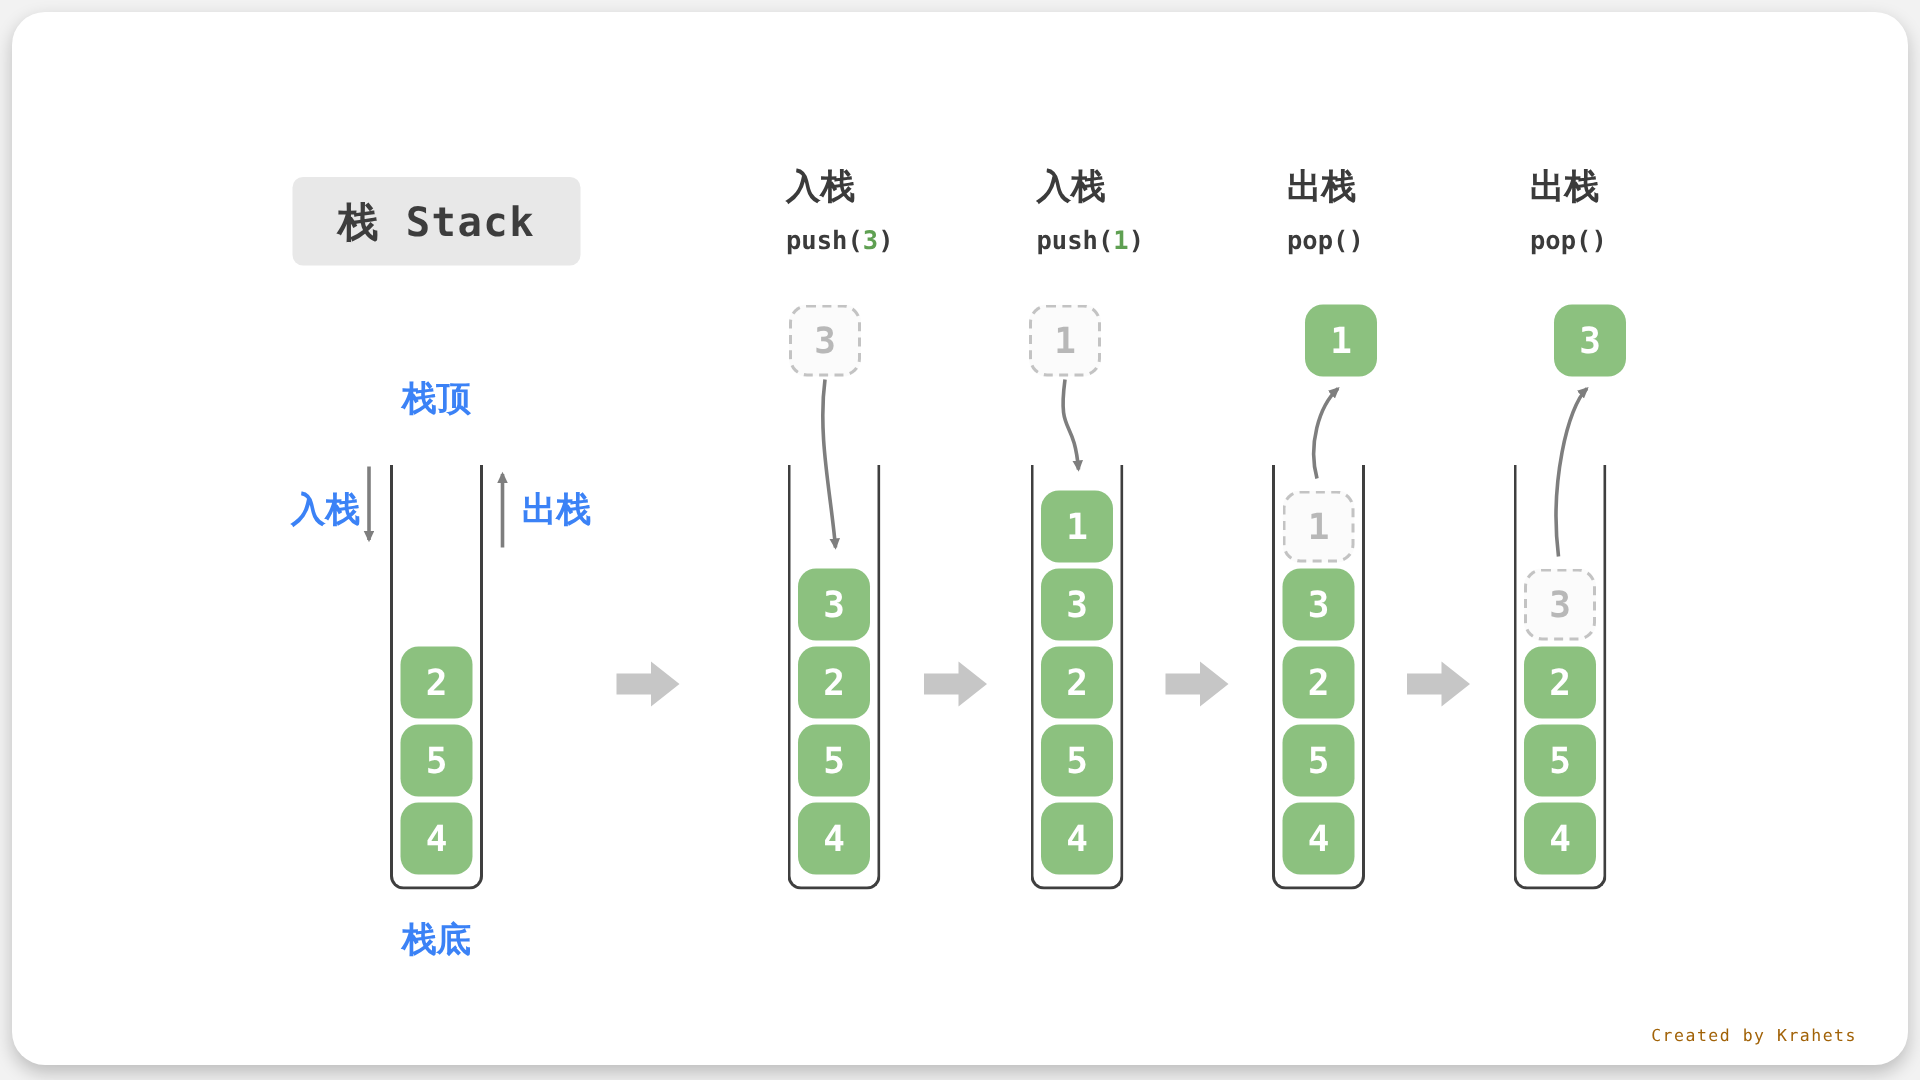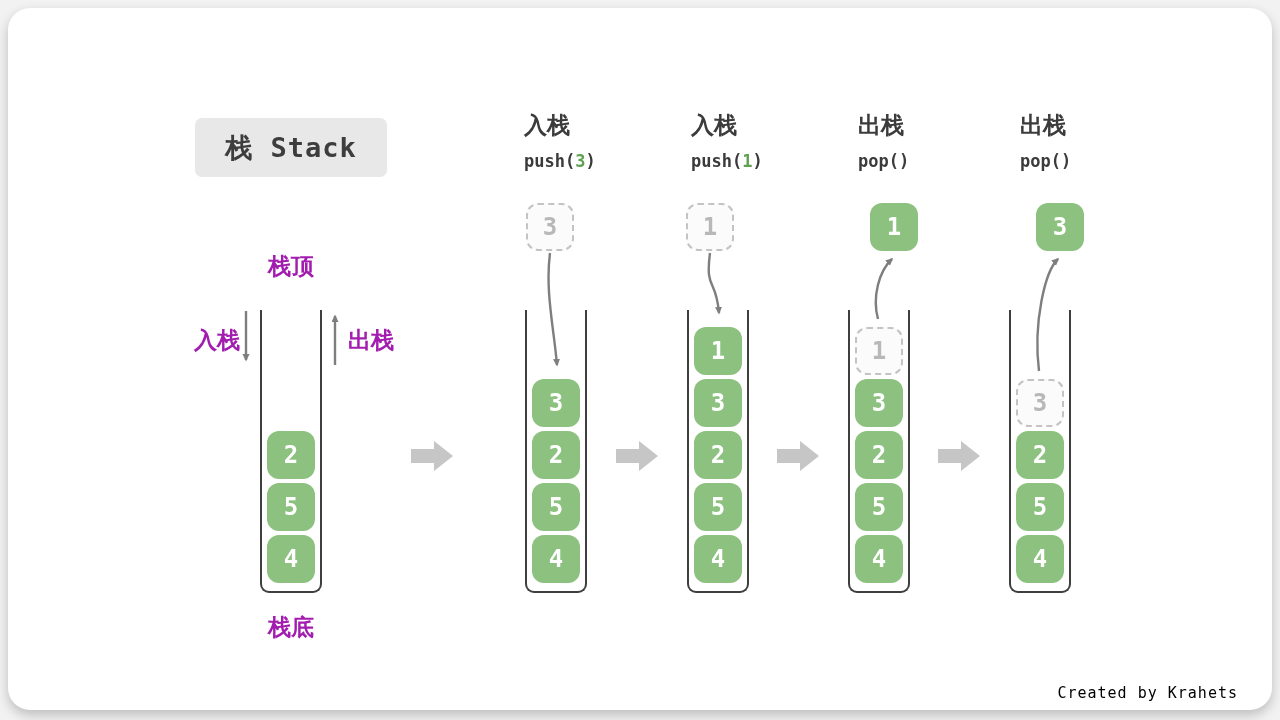--- a/index.html
+++ b/index.html
@@ -2,39 +2,39 @@
 <html style="--cell-green: #8CC17F; --code-green: #5FA052;"><head>
 <meta charset="utf-8">
 <style>
   html,body{margin:0;padding:0}
   body{width:1280px;height:720px;background:#F2F2F2;overflow:hidden}
   .stage{position:relative;width:1104px;height:720px;font-family:"DejaVu Sans","Liberation Sans",sans-serif}
   .card{position:absolute;left:8px;top:8px;width:1264px;height:702px;background:#FFFFFF;border-radius:22px;box-shadow:0 5px 12px rgba(0,0,0,0.22)}
   .title-box{position:absolute;left:187px;top:110px;width:192px;height:59px;background:#E8E8E8;border-radius:7px;
     display:flex;align-items:center;justify-content:center;
     font-family:"DejaVu Sans Mono","Liberation Mono",monospace;font-size:27px;font-weight:700;color:#3D3D3D;letter-spacing:1px}
-  .lbl{position:absolute;font-size:23px;font-weight:700;color:#a21caf;line-height:26px}
+  .lbl{position:absolute;font-size:23px;font-weight:700;color:#3b82f6;line-height:26px}
   #lbl-top{left:223px;top:245px;width:120px;text-align:center}
   #lbl-bottom{left:223px;top:606px;width:120px;text-align:center}
   #lbl-push{left:138px;top:319px;width:94px;text-align:right}
   #lbl-pop{left:340px;top:319px;width:94px;text-align:left}
   .op{position:absolute}
   .op-cn{font-size:23px;font-weight:700;color:#3B3B3B;line-height:26px}
   .op-code{margin-top:10px;font-family:"DejaVu Sans Mono","Liberation Mono",monospace;font-size:17px;font-weight:600;color:#3B3B3B;line-height:26px}
   .op-arg{color:var(--code-green);font-weight:700}
   .stack-container{position:absolute;width:62px;height:283px;background:#FFFFFF;
     border-left:2.5px solid #3F3F3F;border-right:2.5px solid #3F3F3F;border-bottom:2.5px solid #3F3F3F;
     border-radius:0 0 9px 9px;box-sizing:border-box}
   .cell{position:absolute;width:48px;height:48px;border-radius:12px;background:var(--cell-green);
     color:#FFFFFF;font-family:"DejaVu Sans Mono","Liberation Mono",monospace;font-size:24px;font-weight:700;
     display:flex;align-items:center;justify-content:center;box-sizing:border-box}
   .cell.ghost{background:#FBFBFB;border:2px dashed #C3C3C3;color:#B8B8B8;font-weight:600}
   .overlay{position:absolute;left:0;top:0;width:1280px;height:720px;pointer-events:none}
   .footer{position:absolute;right:34px;top:676px;font-family:"DejaVu Sans Mono","Liberation Mono",monospace;
-    font-size:15px;color:#000000;letter-spacing:1px}
+    font-size:11px;color:#a16207;letter-spacing:1px}
 </style>
 </head>
 <body>
 
 <div class="stage">
   <div class="card">
 
     <div class="title-box">
       <span>栈 Stack</span>
     </div>

